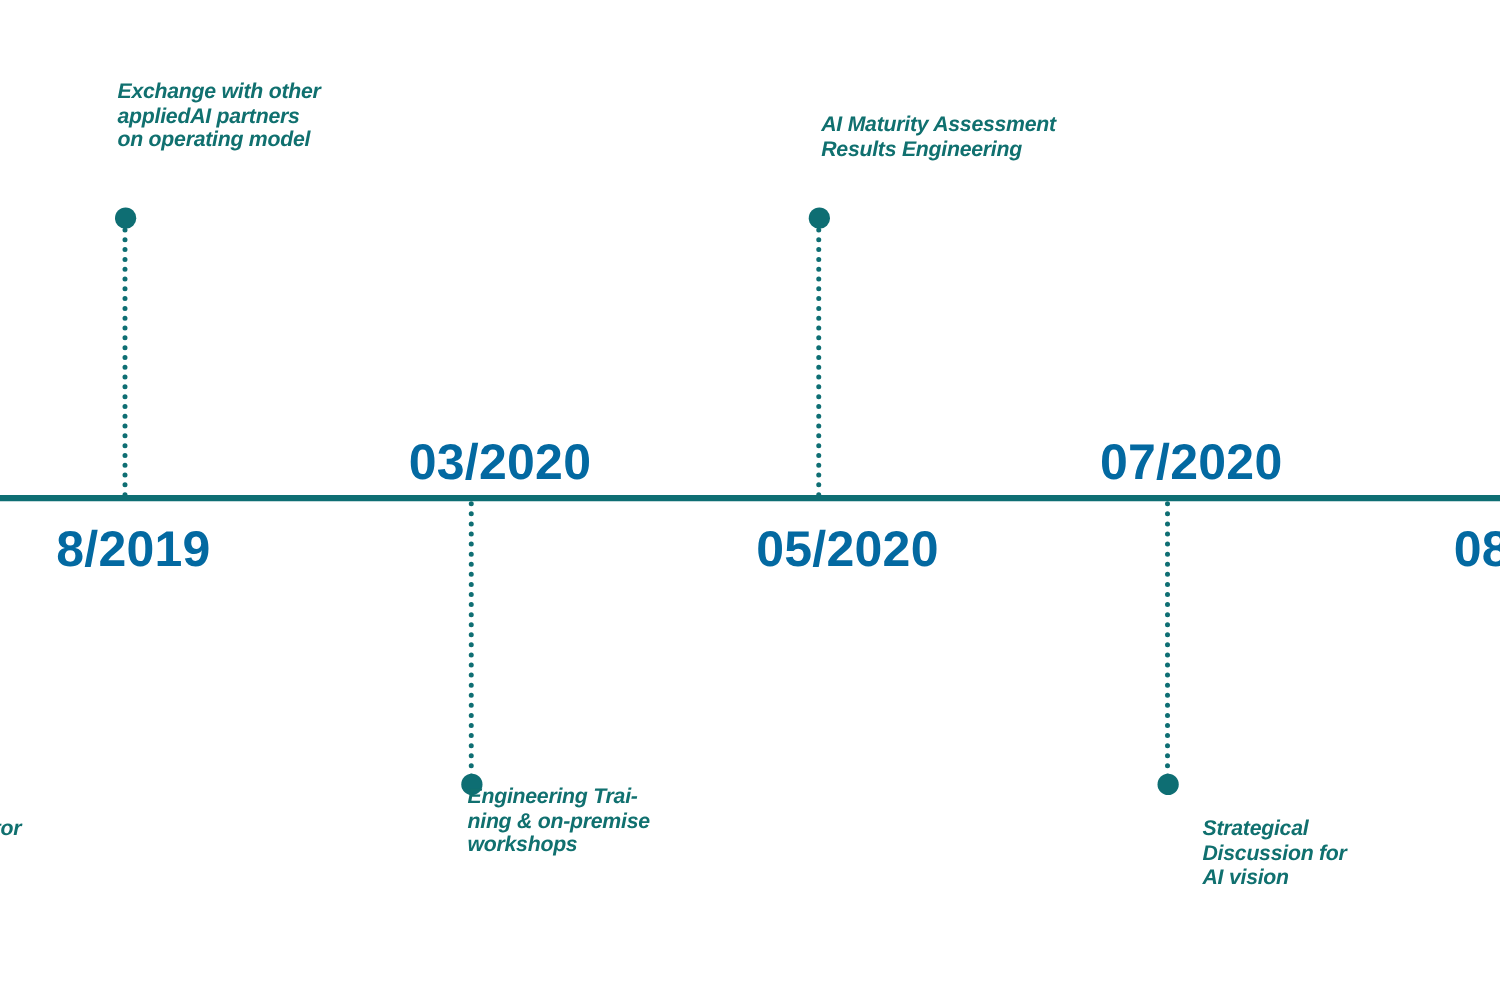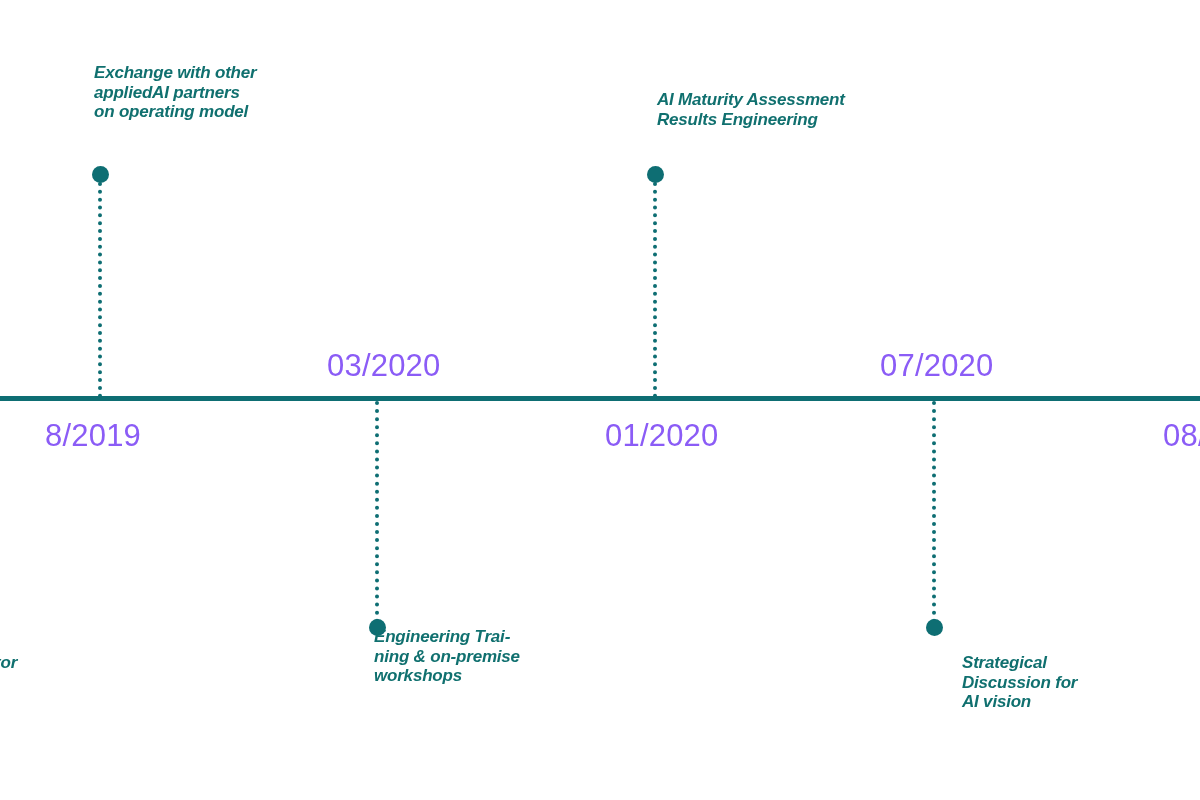--- a/index.html
+++ b/index.html
@@ -62,23 +62,23 @@
   .event-label.top {
     text-align: left;
   }
   .event-label.bottom {
     text-align: left;
   }
 
   
   .date-label {
     position: absolute;
-    color: #8b5cf6;
-    font-weight: 400;
-    font-size: 31px;
+    color: #0369a1;
+    font-weight: 700;
+    font-size: 40px;
     line-height: 1;
     letter-spacing: 0.2px;
     white-space: nowrap;
   }
 </style>
 </head>
 <body>
 
 <div id="timeline-canvas">
 
@@ -103,18 +103,18 @@
       <div class="marker-dot" style="left: 926px; top: 619px;"></div>
       <div class="event-label bottom" style="left: 962px; top: 653px;">Strategical
 Discussion for
 AI vision</div>
       <div class="event-label bottom" style="left: -5px; top: 653px;">tor</div>
     </div>
 
   <div id="dates-layer">
       <div class="date-label" style="left: 45px; top: 420px;">8/2019</div>
       <div class="date-label" style="left: 327px; top: 350px;">03/2020</div>
-      <div class="date-label" style="left: 605px; top: 420px;">01/2020</div>
+      <div class="date-label" style="left: 605px; top: 420px;">05/2020</div>
       <div class="date-label" style="left: 880px; top: 350px;">07/2020</div>
       <div class="date-label" style="left: 1163px; top: 420px;">08/</div>
     </div>
 
 </div>
 
 </body></html>

